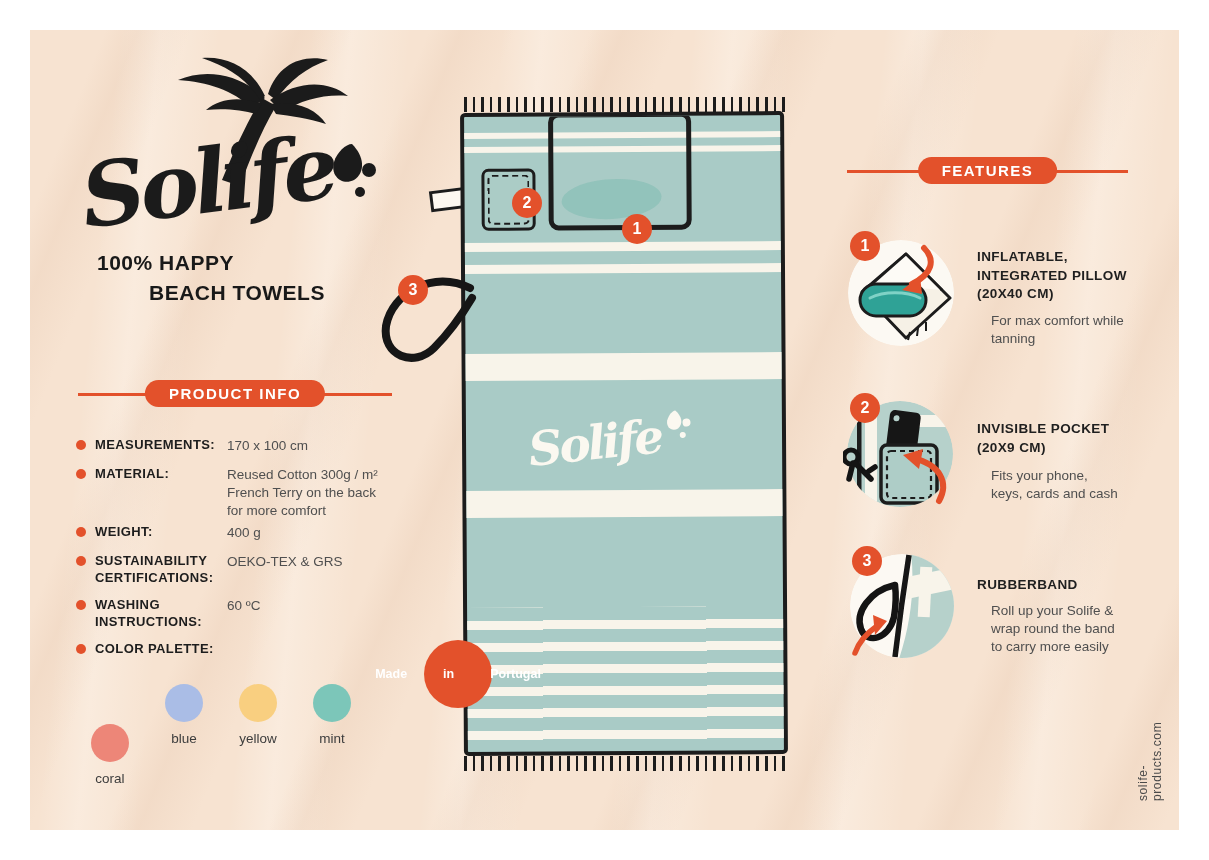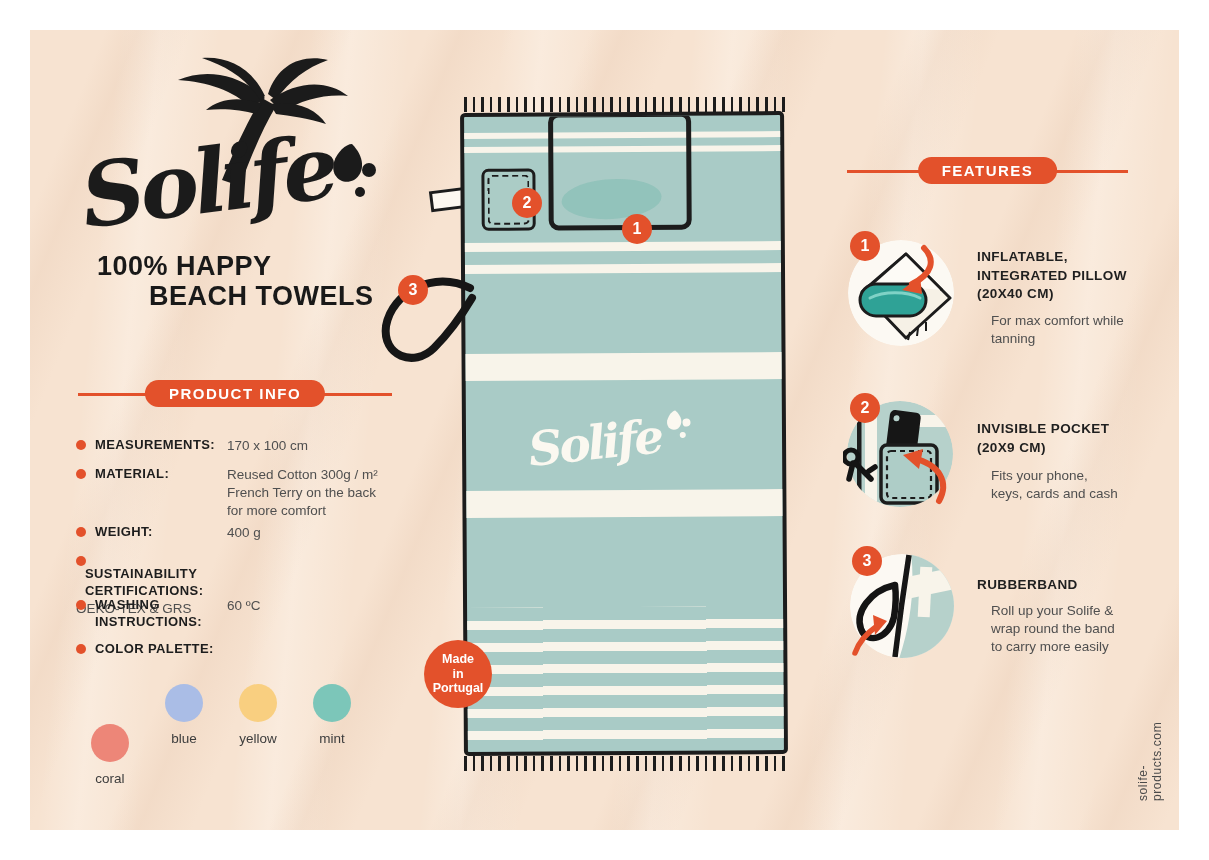--- a/index.html
+++ b/index.html
@@ -12,21 +12,21 @@
   .sand::before { content:""; position:absolute; inset:0;
     background:
       repeating-linear-gradient(112deg, rgba(214,173,143,0) 0 70px, rgba(214,173,143,.14) 100px, rgba(214,173,143,0) 150px),
       repeating-linear-gradient(96deg, rgba(255,255,255,0) 0 90px, rgba(255,250,244,.35) 130px, rgba(255,255,255,0) 190px);
   }
 
   .abs { position:absolute; }
   .ml { white-space:pre-line; }
 
   
-  .tagline { position:absolute; font-weight:bold; font-size:27px; letter-spacing:.5px; color:#191919; }
+  .tagline { position:absolute; font-weight:bold; font-size:21px; letter-spacing:.5px; color:#191919; }
 
   .rule-wrap { position:absolute; height:28px; }
   .rule { position:absolute; left:0; right:0; top:13px; height:3px; background:var(--accent); }
   .pill { position:absolute; left:50%; top:0; transform:translateX(-50%); background:var(--accent); color:#fff;
           font-weight:bold; font-size:15px; letter-spacing:1.5px; padding:5px 24px; border-radius:16px; white-space:nowrap; }
 
   .info-row { position:absolute; left:76px; width:340px; display:flex; align-items:flex-start; }
   .bullet { width:10px; height:10px; border-radius:50%; background:var(--accent); margin-top:3px; flex:0 0 10px; }
   .info-label { width:132px; margin-left:9px; font-weight:bold; font-size:13px; letter-spacing:.4px; color:#1d1d1d; line-height:1.3; }
   .info-value { flex:1; font-size:13.5px; color:#4f4f4f; line-height:1.32; }
@@ -48,21 +48,21 @@
                    border-radius:50% 60% 50% 60%; transform:rotate(-5deg); }
   .pocket { position:absolute; left:17px; top:52px; width:54px; height:62px; border:3.5px solid #1c1c1c; border-radius:7px; background:#abccc6; }
   .pocket::after { content:""; position:absolute; inset:3px; border:2px dashed #1c1c1c; border-radius:5px; }
   .side-tab { position:absolute; left:430px; top:189px; width:38px; height:21px; background:#fdf8f0;
               border:3px solid #1c1c1c; transform:rotate(-7deg); z-index:0; }
 
   .num-badge { position:absolute; width:30px; height:30px; border-radius:50%; background:var(--accent); color:#fff;
                font-weight:bold; font-size:16px; display:flex; align-items:center; justify-content:center; z-index:7; }
   .made-badge { position:absolute; left:424px; top:640px; width:68px; height:68px; border-radius:50%; background:var(--accent);
                 color:#fff; font-weight:bold; font-size:12.5px; line-height:1.18; text-align:left;
-                display:flex; flex-direction:column; align-items:center; justify-content:center; z-index:8; }
+                display:flex; flex-direction:row; align-items:center; justify-content:center; z-index:8;gap:36px; }
   .towel-logo { position:absolute; left:520px; top:398px; z-index:3; }
 
   
   .feature-circle { position:absolute; z-index:2; }
   .feature-title { position:absolute; left:977px; width:195px; font-weight:bold; font-size:13.5px; letter-spacing:.4px;
                    color:#1f1f1f; line-height:1.38; }
   .feature-desc { position:absolute; left:991px; width:195px; font-size:13.5px; color:#4f4f4f; line-height:1.34; }
 
   .vertical-url { position:absolute; left:1136px; top:686px; height:115px; writing-mode:vertical-rl;
                   transform:rotate(180deg); font-size:12px; letter-spacing:.6px; color:#4a4a4a; }
@@ -110,21 +110,21 @@
     <div class="info-label">MATERIAL:</div>
     <div class="info-value ml">Reused Cotton 300g / m²
 French Terry on the back
 for more comfort</div>
   </div>
   <div class="info-row" style="top:524px;">
     <div class="bullet"></div>
     <div class="info-label">WEIGHT:</div>
     <div class="info-value ml">400 g</div>
   </div>
-  <div class="info-row" style="top:553px;flex-direction:column;">
+  <div class="info-row" style="top:553px;">
     <div class="bullet"></div>
     <div class="info-label">SUSTAINABILITY CERTIFICATIONS:</div>
     <div class="info-value ml">OEKO-TEX &amp; GRS</div>
   </div>
   <div class="info-row" style="top:597px;">
     <div class="bullet"></div>
     <div class="info-label">WASHING INSTRUCTIONS:</div>
     <div class="info-value ml">60 ºC</div>
   </div>
   <div class="info-row" style="top:641px;">

